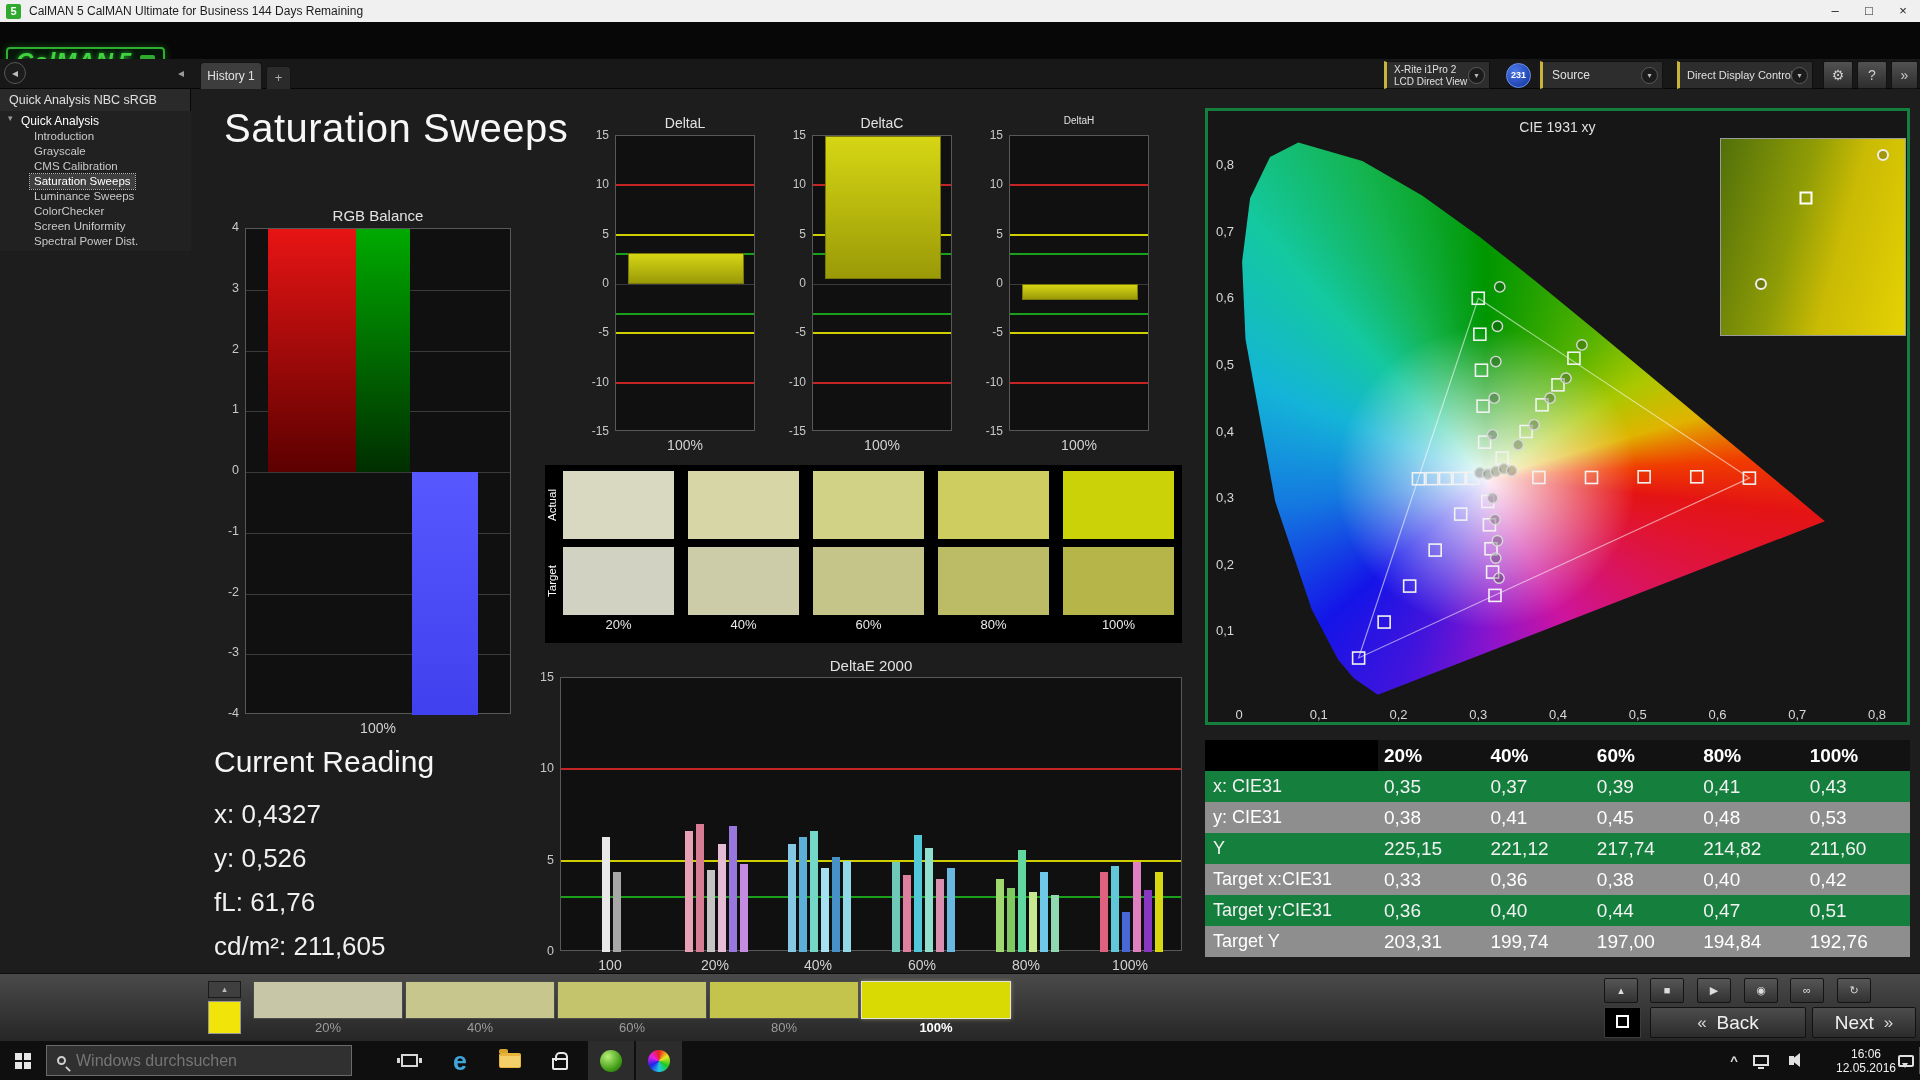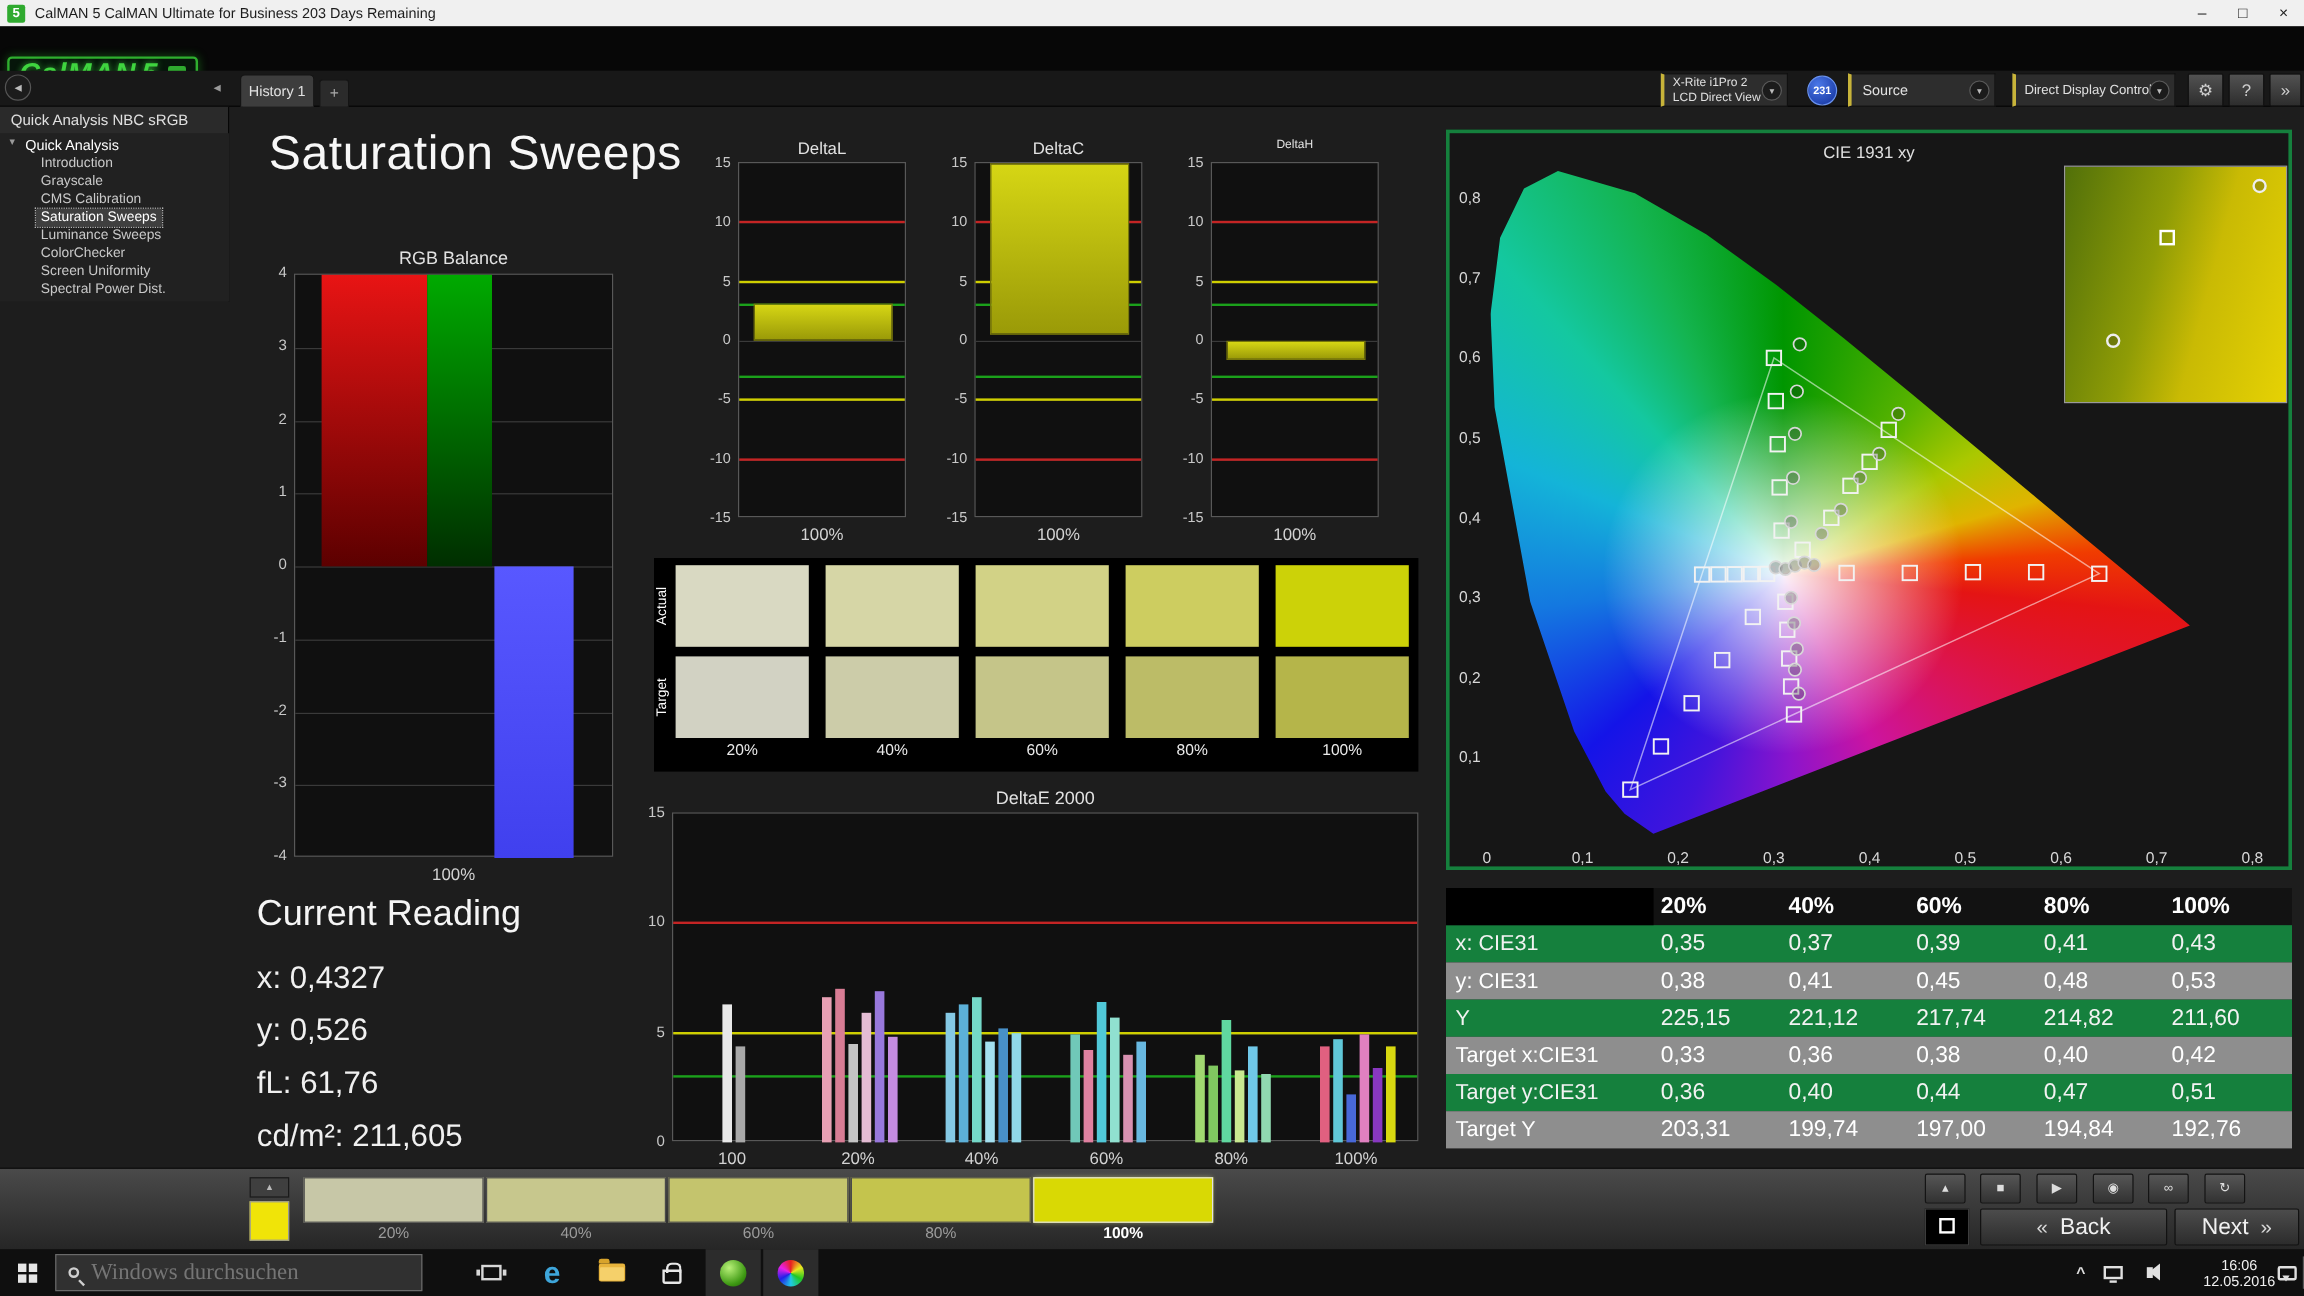--- a/index.html
+++ b/index.html
@@ -105,21 +105,21 @@
 .chev{font-size:17px;color:#d8d8d8}
 
 
 .taskbar{position:absolute;left:0;top:1041px;width:1920px;height:39px;background:#0f0f0f}
 .tb-item{position:absolute;top:0;height:39px;display:flex;align-items:center;justify-content:center}
 .winlogo{display:grid;grid-template-columns:7px 7px;grid-template-rows:7px 7px;gap:2px}
 .winlogo span{background:#e6e6e6}
 .search-box{position:absolute;left:46px;top:4px;width:306px;height:31px;background:#303030;border:1px solid #6a6a6a;display:flex;align-items:center;padding-left:10px}
 .mag{width:9px;height:9px;border:2px solid #cfcfcf;border-radius:50%;position:relative;margin-right:10px;flex:none}
 .mag::after{content:"";position:absolute;width:2px;height:6px;background:#cfcfcf;left:8px;top:8px;transform:rotate(-45deg)}
-.search-input{background:transparent;border:none;outline:none;color:#c4c4c4;font-size:19px;font-family:Liberation Serif, serif;width:250px}
+.search-input{background:transparent;border:none;outline:none;color:#c4c4c4;font-size:16px;font-family:Liberation Sans, sans-serif;width:250px}
 .tview{width:17px;height:13px;border:2px solid #d8d8d8;position:relative}
 .tview::before,.tview::after{content:"";position:absolute;top:2px;width:3px;height:5px;background:#d8d8d8}
 .tview::before{left:-6px}.tview::after{right:-6px}
 .edge-e{font-size:25px;font-weight:bold;color:#3ea6db;line-height:30px}
 .folder{width:22px;height:15px;background:#e8b43c;border-radius:2px;position:relative}
 .folder::before{content:"";position:absolute;top:-4px;left:0;width:9px;height:4px;background:#d8a42c;border-radius:2px 2px 0 0}
 .folder::after{content:"";position:absolute;inset:3px 1px 1px 1px;background:#f5d06a;border-radius:1px}
 .bag{width:16px;height:12px;border:2px solid #e8e8e8;border-radius:0 0 2px 2px;position:relative;margin-top:6px}
 .bag::before{content:"";position:absolute;top:-8px;left:1px;width:9px;height:7px;border:2px solid #e8e8e8;border-bottom:none;border-radius:5px 5px 0 0}
 .apptile{background:#2c2c2c}
@@ -135,21 +135,21 @@
 .bubble::after{content:"";position:absolute;left:2px;bottom:-6px;border:3px solid transparent;border-top:5px solid #e0e0e0}
 .desk-sliver{position:absolute;right:0;top:6px;width:1px;height:27px;background:#5a5a5a}
 </style>
 </head>
 <body>
 
 <div class="screen">
 
   <div class="titlebar">
     <div class="app-icon">5</div>
-    <div class="tb-title">CalMAN 5 CalMAN Ultimate for Business 203 Days Remaining</div>
+    <div class="tb-title">CalMAN 5 CalMAN Ultimate for Business 144 Days Remaining</div>
     <div class="caption-btns">
       <div class="cap">–</div>
       <div class="cap">□</div>
       <div class="cap">×</div>
     </div>
   </div>
 
   <div class="appheader">
     <div class="logo">
       <span class="logo-main">CalMAN</span>

